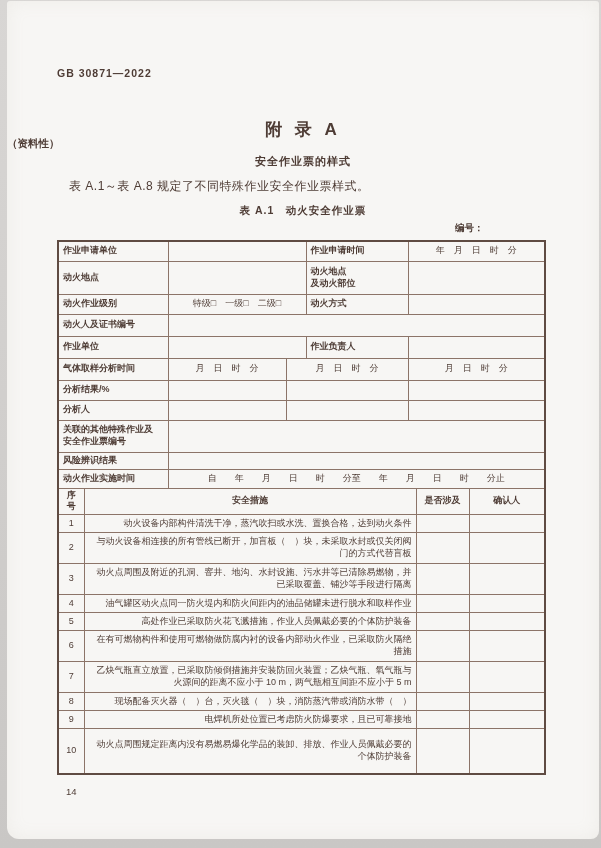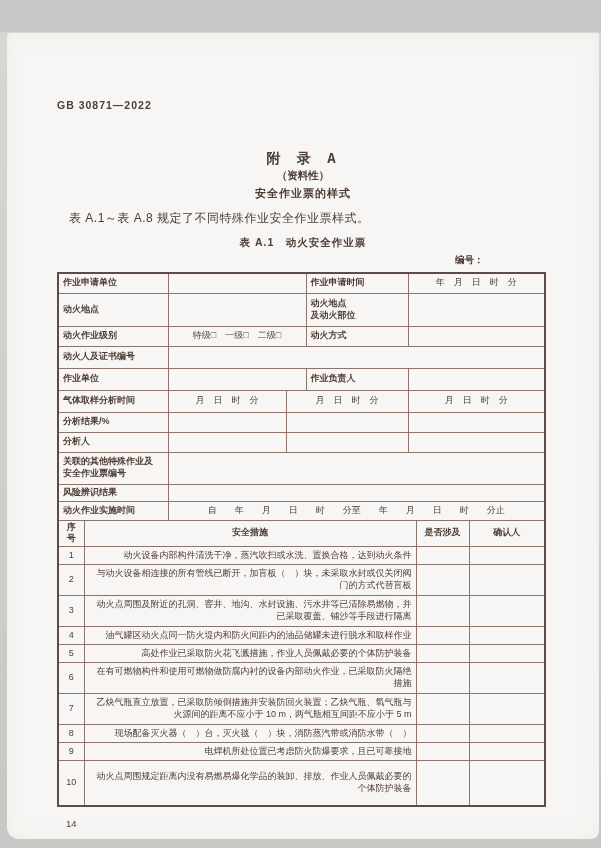--- a/index.html
+++ b/index.html
@@ -3,39 +3,39 @@
 <meta charset="utf-8">
 <style>
   html,body{margin:0;padding:0;}
   body{
     width:601px;height:848px;
     background:#c9c7c5;
     font-family:"Liberation Sans","DejaVu Sans",sans-serif;
     position:relative;
     overflow:hidden;
   }
-  .scan{position:absolute;inset:0;background:linear-gradient(180deg,#d8d6d4 0%,#c9c7c5 100%);margin-top:32px;}
+  .scan{position:absolute;inset:0;background:linear-gradient(180deg,#d8d6d4 0%,#c9c7c5 100%);}
   .page{
     position:absolute;left:7px;top:1px;right:2px;bottom:9px;
     background:#f7f6f4;
     border-radius:3px 3px 8px 12px;
     box-shadow:inset 0 0 18px rgba(180,170,160,0.12);
     color:#4e3c35;
   }
   .doc-number{
     position:absolute;left:50px;top:66px;
     font-size:10.5px;font-weight:700;letter-spacing:1px;
   }
   .appendix-title{
     position:absolute;left:0;top:117px;width:100%;
-    text-align:center;font-size:14px;font-weight:700;letter-spacing:4px;font-family:Liberation Mono, monospace;
+    text-align:center;font-size:17px;font-weight:700;letter-spacing:4px;
   }
   .informative{
     position:absolute;left:0;top:136px;width:100%;
-    text-align:center;font-size:10.5px;font-weight:700;
+    font-size:10.5px;font-weight:700;
   }
   .subtitle{
     position:absolute;left:0;top:153px;width:100%;
     text-align:center;font-size:11px;font-weight:700;letter-spacing:1px;
   }
   .intro{
     position:absolute;left:62px;top:177px;margin:0;
     font-size:12px;letter-spacing:0.5px;
   }
   .table-caption{

